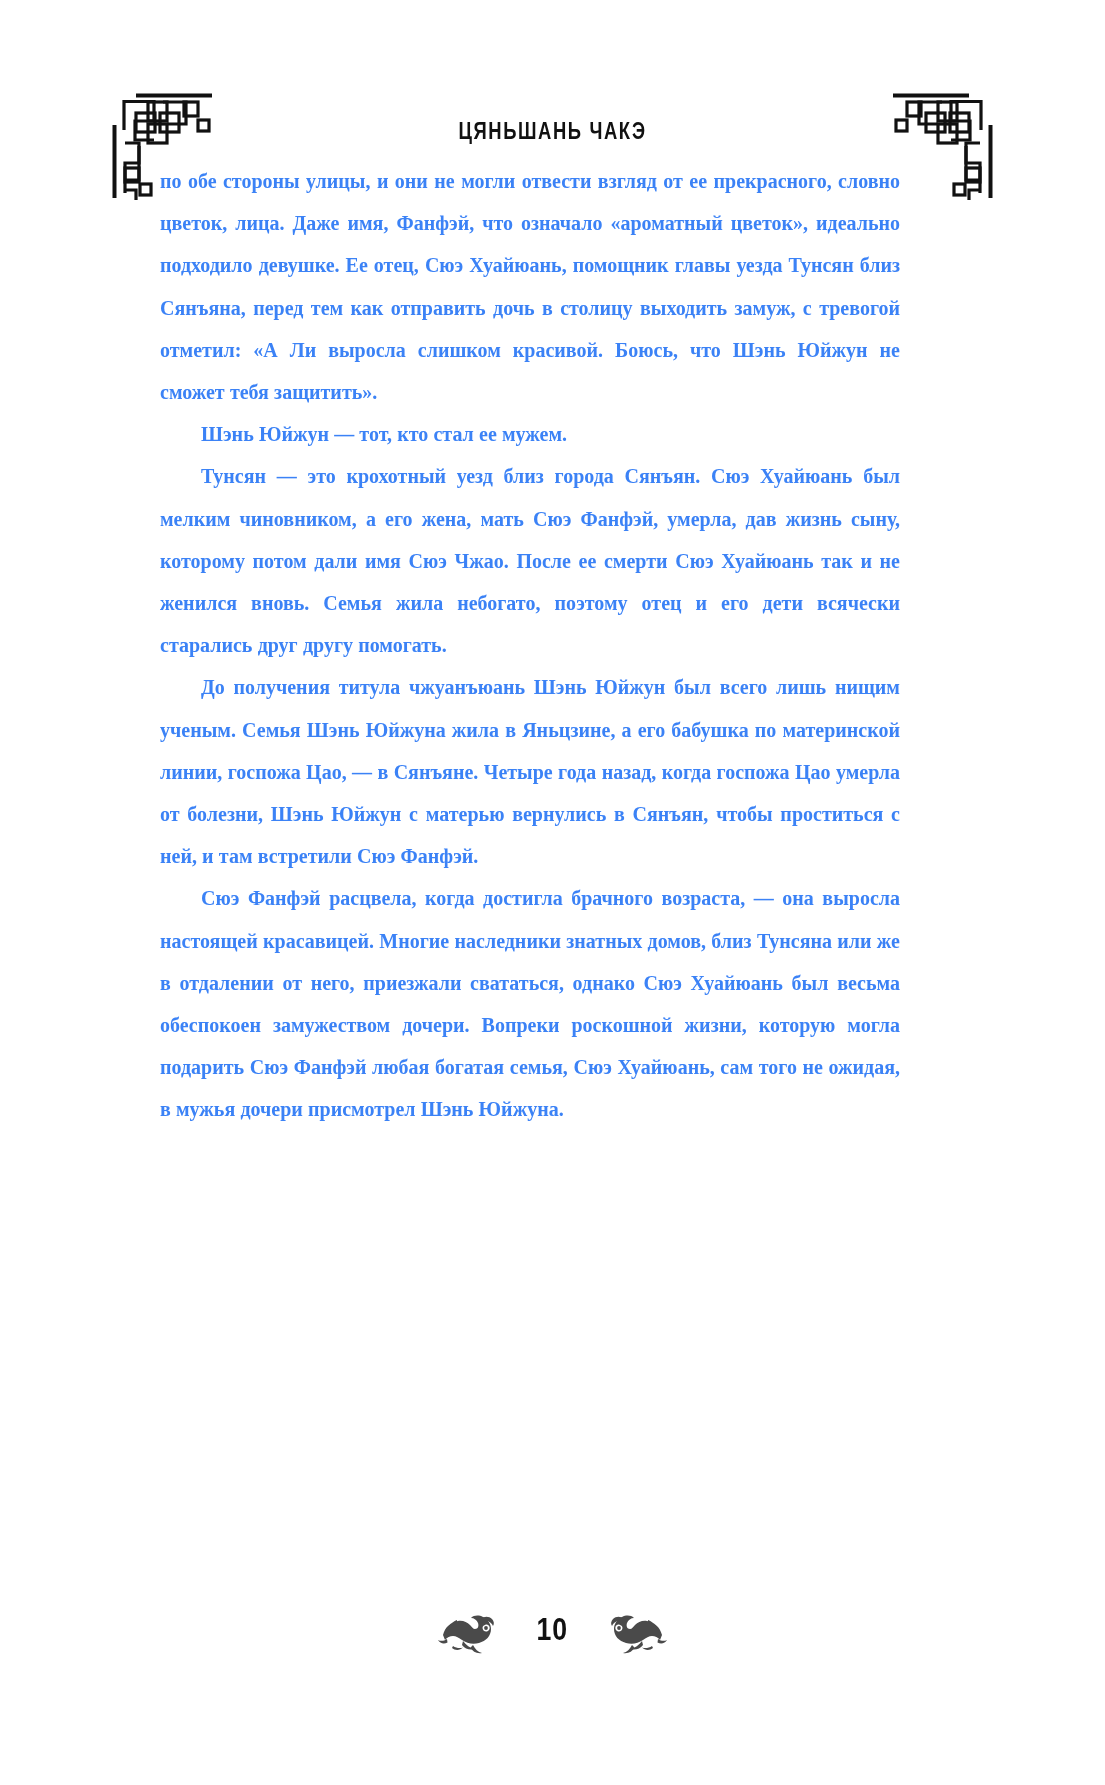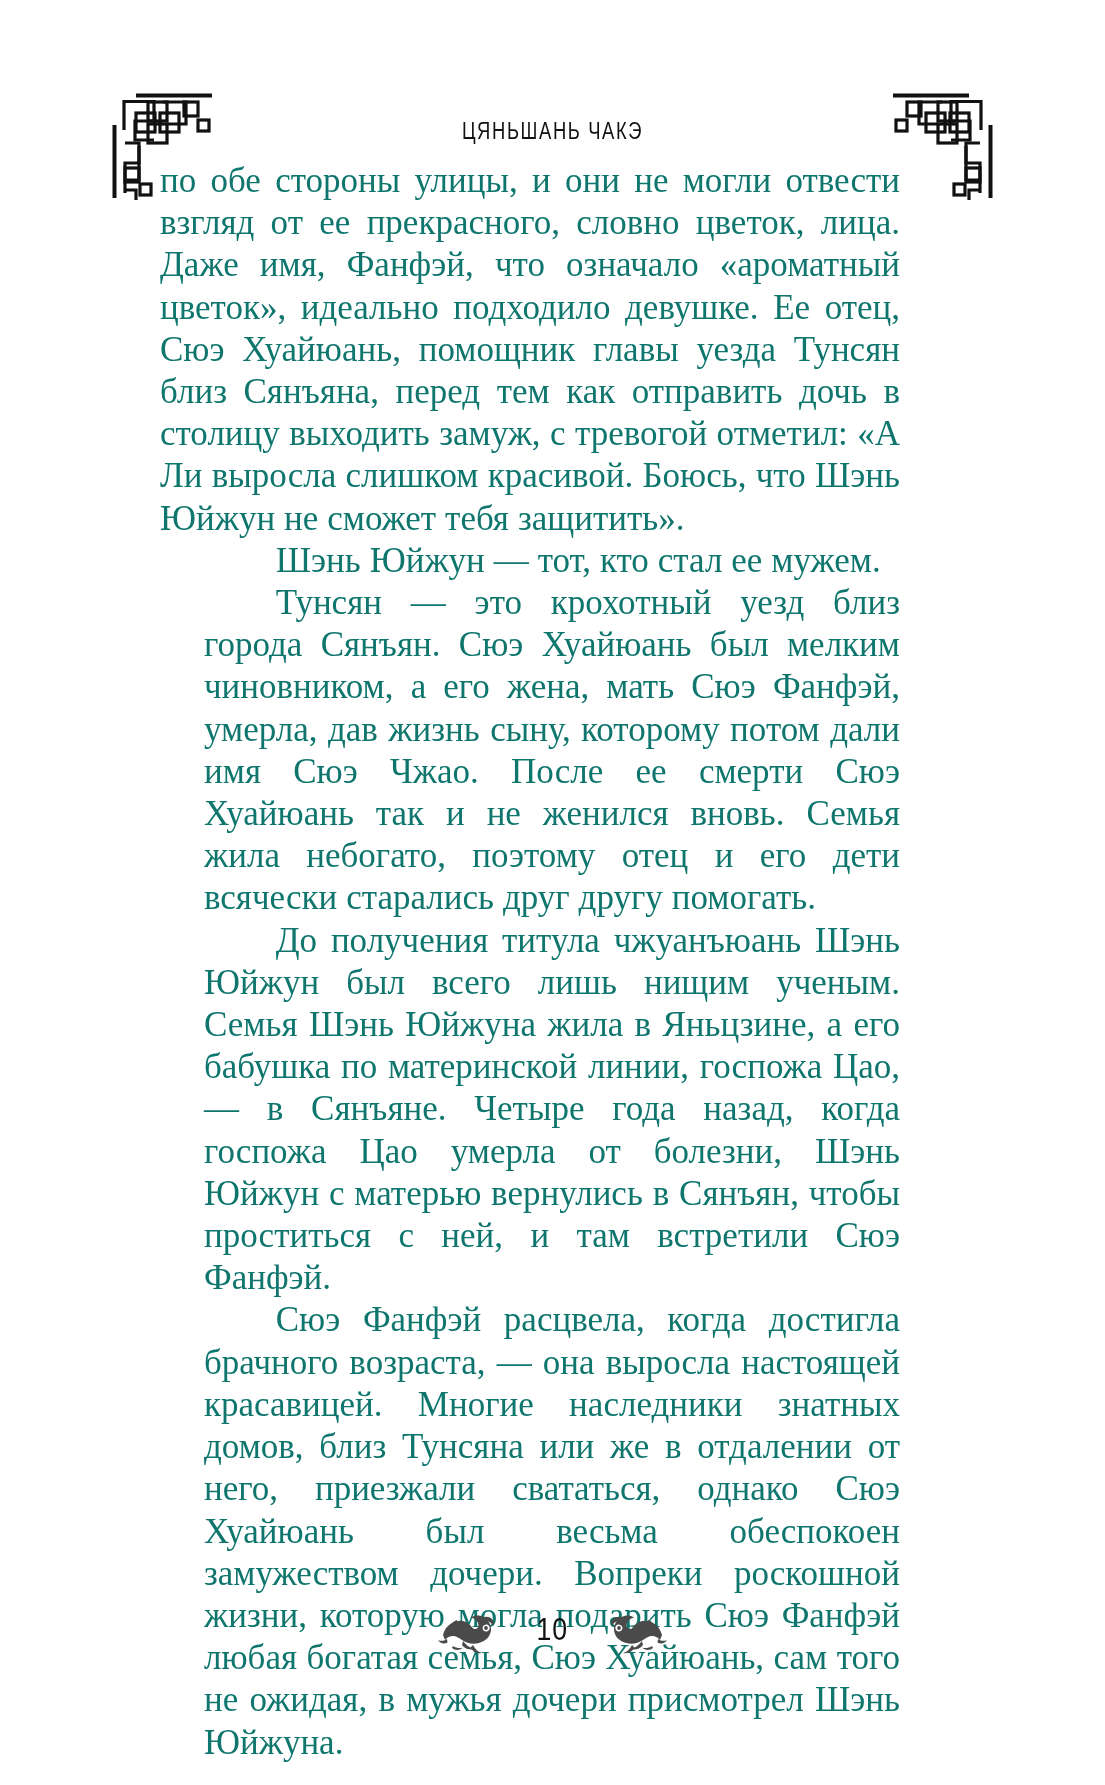--- a/index.html
+++ b/index.html
@@ -8,20 +8,21 @@
     background: #ffffff;
   }
   .page {
     position: relative;
     width: 1105px;
     height: 1785px;
     background: #ffffff;
     box-sizing: border-box;
     overflow: hidden;
     font-family: "Liberation Serif", "DejaVu Serif", serif;
+    font-weight: bold;
   }
 
   
   .running-head {
     position: absolute;
     top: 118px;
     left: 0;
     width: 1105px;
     text-align: center;
     font-family: "Liberation Sans", "DejaVu Sans", sans-serif;
@@ -43,31 +44,31 @@
 
   
   .body-col {
     position: absolute;
     top: 160px;
     left: 160px;
     width: 740px;
   }
   .para {
     margin: 0;
-    font-size: 35px;
+    font-size: 20px;
     line-height: 42.2px;
-    color: #0f766e;
+    color: #3b82f6;
     text-align: justify;
     text-align-last: left;
     text-indent: 0;
     -webkit-hyphens: none;
     hyphens: none;
     word-spacing: 0.2px;
   }
-  .para.indent { text-indent: 2.05em; margin-left: 44px; }
+  .para.indent { text-indent: 2.05em; }
 
   
   .footer {
     position: absolute;
     left: 0;
     top: 1605px;
     width: 1105px;
     display: flex;
     align-items: center;
     justify-content: center;

